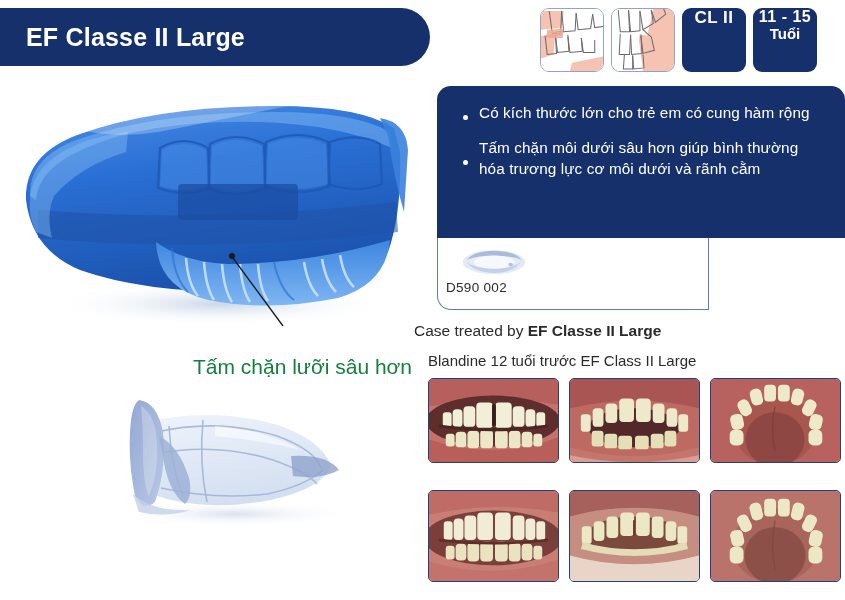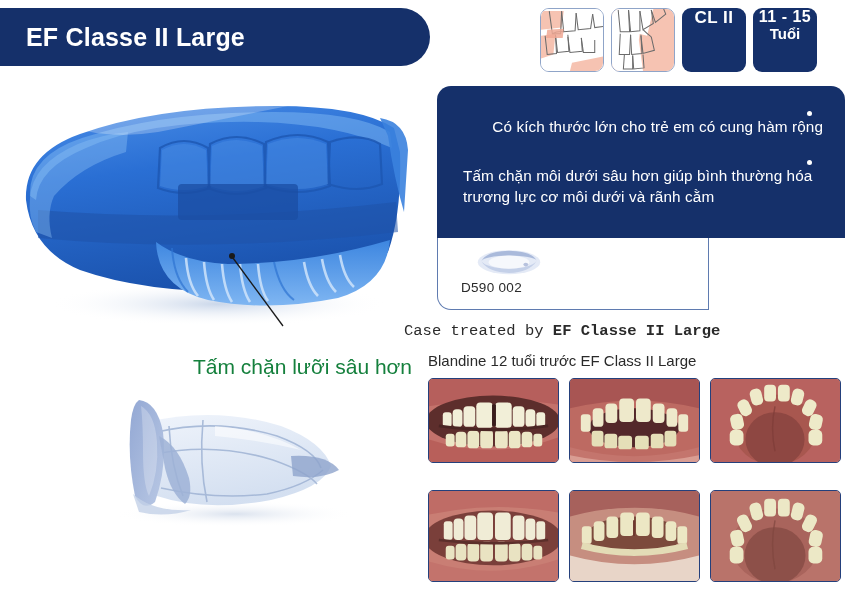--- a/index.html
+++ b/index.html
@@ -80,23 +80,22 @@
     left: 437px;
     top: 86px;
     width: 408px;
     min-height: 152px;
     background: #15306a;
     border-radius: 14px 14px 0 0;
     padding: 16px 22px 14px 26px;
   }
   .bullet-item {
     display: flex;
-    align-items: flex-end;
+    align-items: center;
     margin-bottom: 13px;
-    flex-direction: column;
   }
   .bullet-item:last-child { margin-bottom: 8px; }
   .bullet-dot {
     flex: 0 0 auto;
     width: 5px;
     height: 5px;
     border-radius: 50%;
     background: #ffffff;
     margin: 9px 11px 0 0;
   }
@@ -111,45 +110,44 @@
   #code-card {
     position: absolute;
     left: 437px;
     top: 238px;
     width: 272px;
     height: 72px;
     background: #ffffff;
     border: 1.4px solid #5f7bb0;
     border-top: none;
     border-radius: 0 0 0 14px;
-    padding: 6px 0 0 23px;
+    padding: 6px 0 0 8px;
   }
   #code-thumb {
     width: 72px;
     height: 34px;
     position: relative;
     margin-left: 12px;
   }
   #code-thumb svg { display: block; width: 100%; height: 100%; }
   #code-label {
     font-size: 13.5px;
     color: #2a2a2a;
     margin-top: 2px;
     letter-spacing: 0.3px;
   }
 
   
   #case-heading {
     position: absolute;
-    left: 404px;
+    left: 414px;
     top: 322px;
     font-size: 15.5px;
     color: #2a2a2a;
     white-space: nowrap;
-    font-family: Liberation Mono, monospace;
   }
   #case-heading b { font-weight: bold; }
 
   .photo-caption {
     position: absolute;
     font-size: 15px;
     color: #2a2a2a;
     white-space: nowrap;
   }
   #caption-before { left: 428px; top: 352px; }

